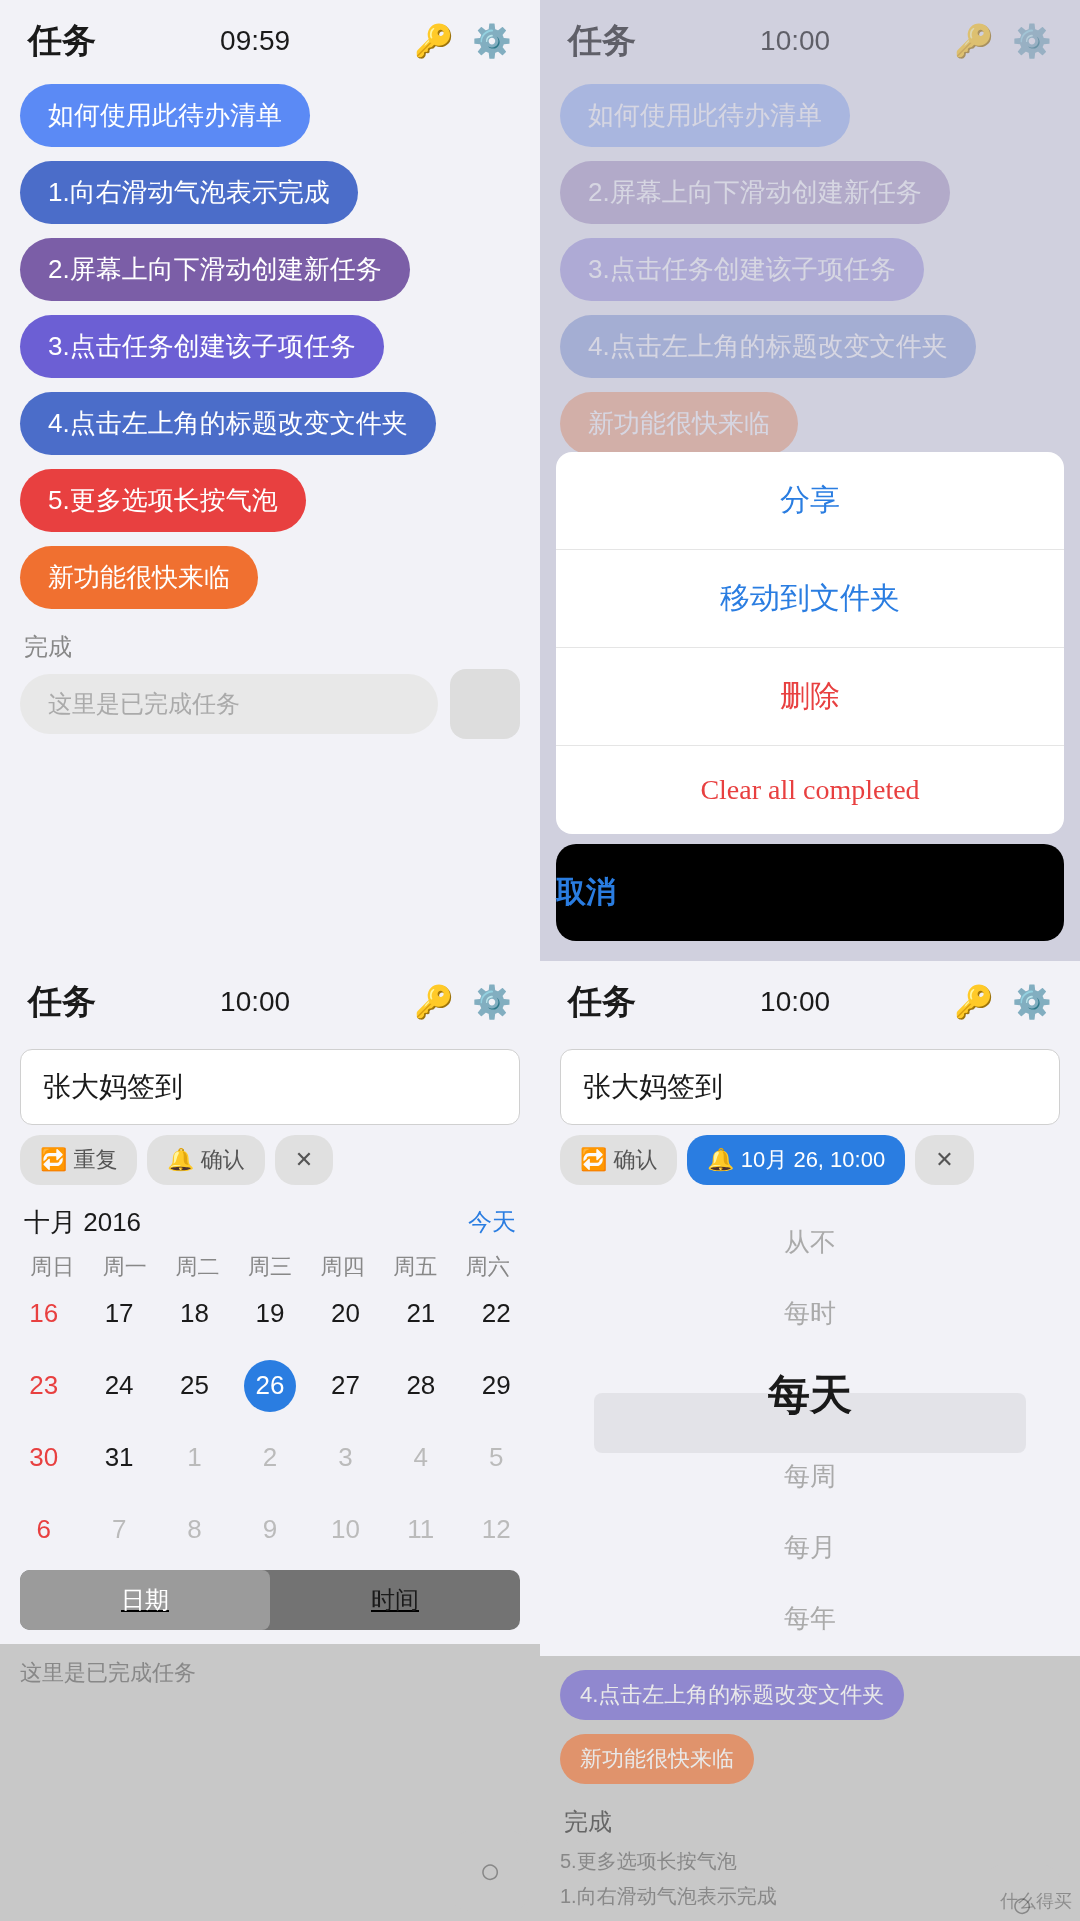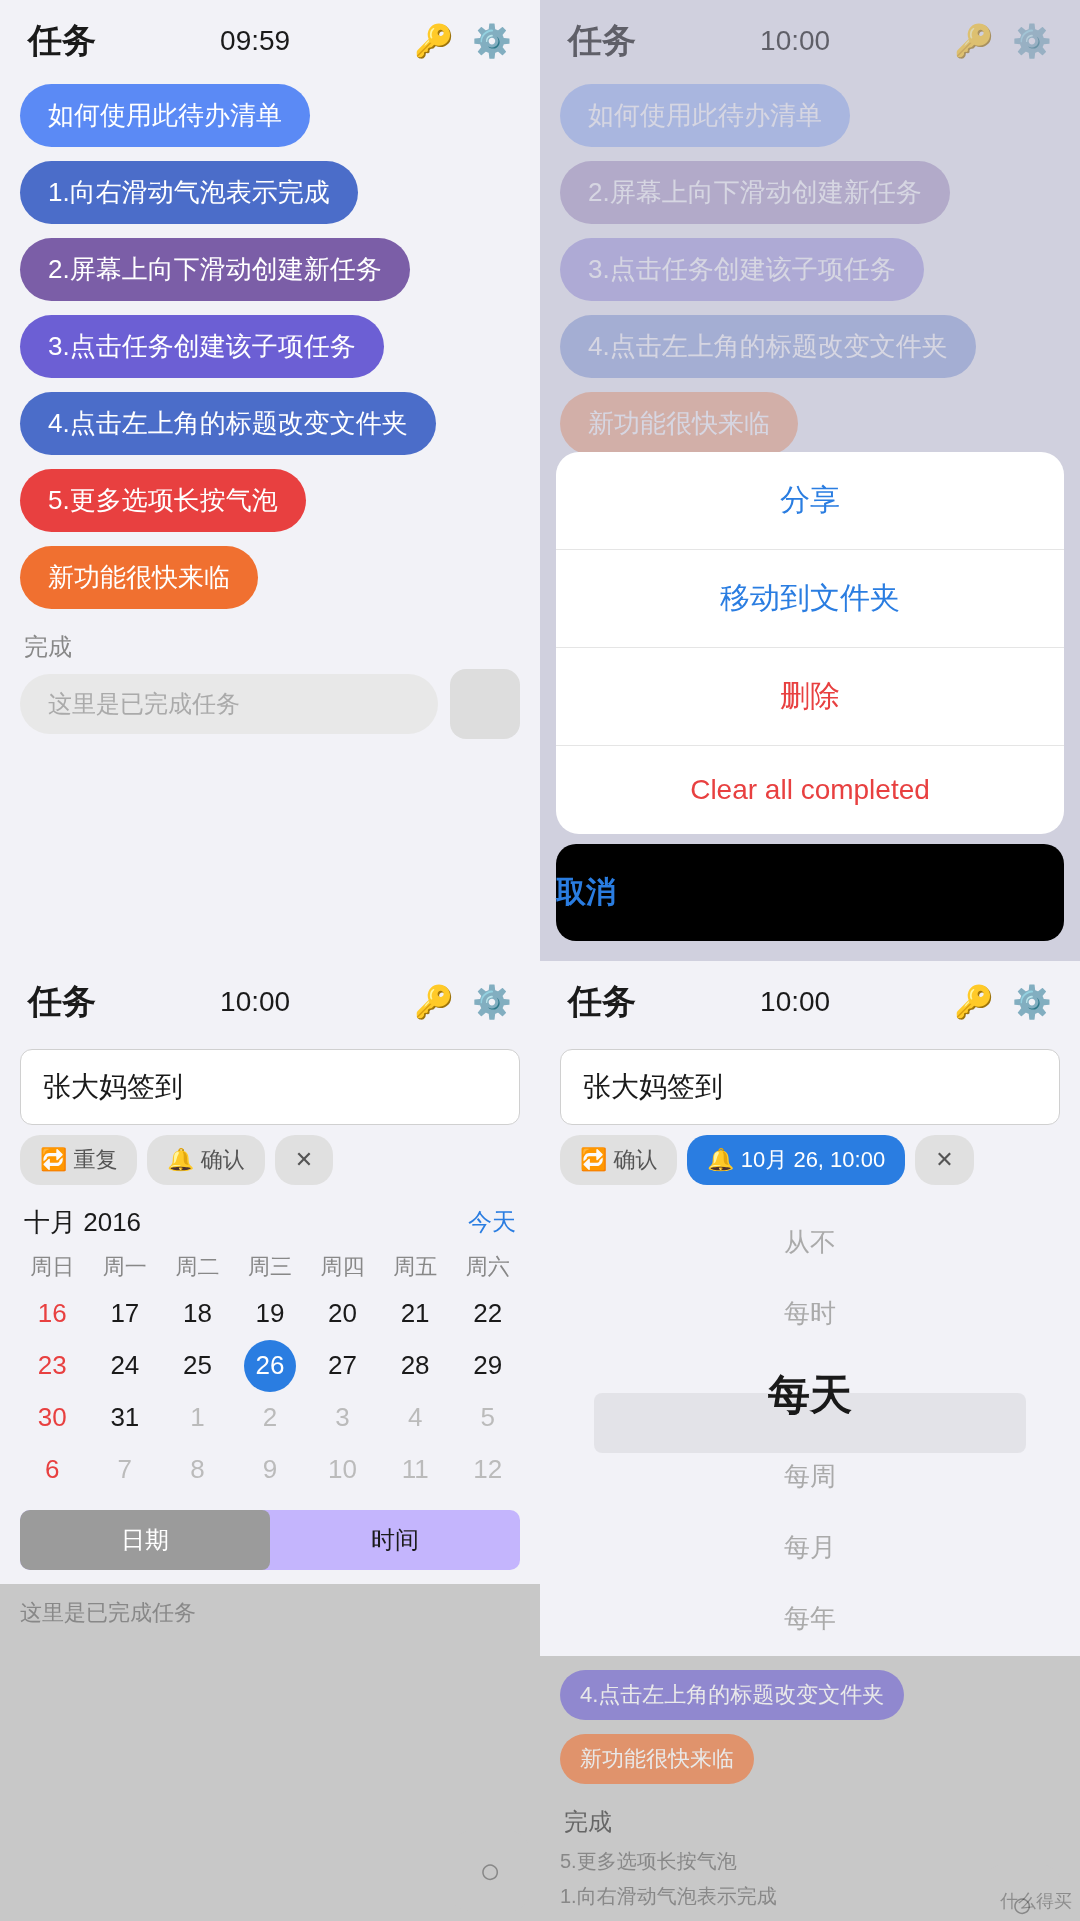--- a/index.html
+++ b/index.html
@@ -110,23 +110,24 @@
       top: 0; left: 0; right: 0; bottom: 0;
       background: rgba(180,180,200,0.45);
       z-index: 10;
       display: flex;
       flex-direction: column;
       justify-content: flex-end;
       padding-bottom: 20px;
     }
     .action-sheet {
       background: #fff;
-      border-radius: 23px;
+      border-radius: 16px;
       margin: 0 16px 10px;
       overflow: hidden;
+      font-family: Liberation Serif, serif;
     }
     .action-sheet-item {
       text-align: center;
       padding: 28px 0;
       font-size: 30px;
       border-bottom: 1px solid #e5e5e5;
       cursor: pointer;
     }
     .action-sheet-item:last-child { border-bottom: none; }
     .action-blue { color: #2a7de1; }
@@ -191,21 +192,21 @@
       grid-template-columns: repeat(7, 1fr);
       text-align: center;
       font-size: 22px;
       color: #888;
       padding: 6px 0;
     }
     .calendar-days {
       display: grid;
       grid-template-columns: repeat(7, 1fr);
       text-align: center;
-      gap: 0;
+      gap: 20px;
     }
     .cal-day {
       padding: 12px 4px;
       font-size: 26px;
       color: #1a1a1a;
       border-radius: 50%;
       width: 52px;
       height: 52px;
       display: flex;
       align-items: center;
@@ -217,23 +218,24 @@
     .cal-day.selected {
       background: #2a7de1;
       color: #fff;
       border-radius: 50%;
     }
     .cal-day.sunday { color: #e84040; }
 
     .date-time-tabs {
       display: flex;
       margin: 14px 20px;
-      background: #c4b5fd;
+      background: #737373;
       border-radius: 10px;
       overflow: hidden;
+      text-decoration: underline;
     }
     .date-time-tab {
       flex: 1;
       text-align: center;
       padding: 14px 0;
       font-size: 24px;
       color: #1a1a1a;
       cursor: pointer;
     }
     .date-time-tab.active {

